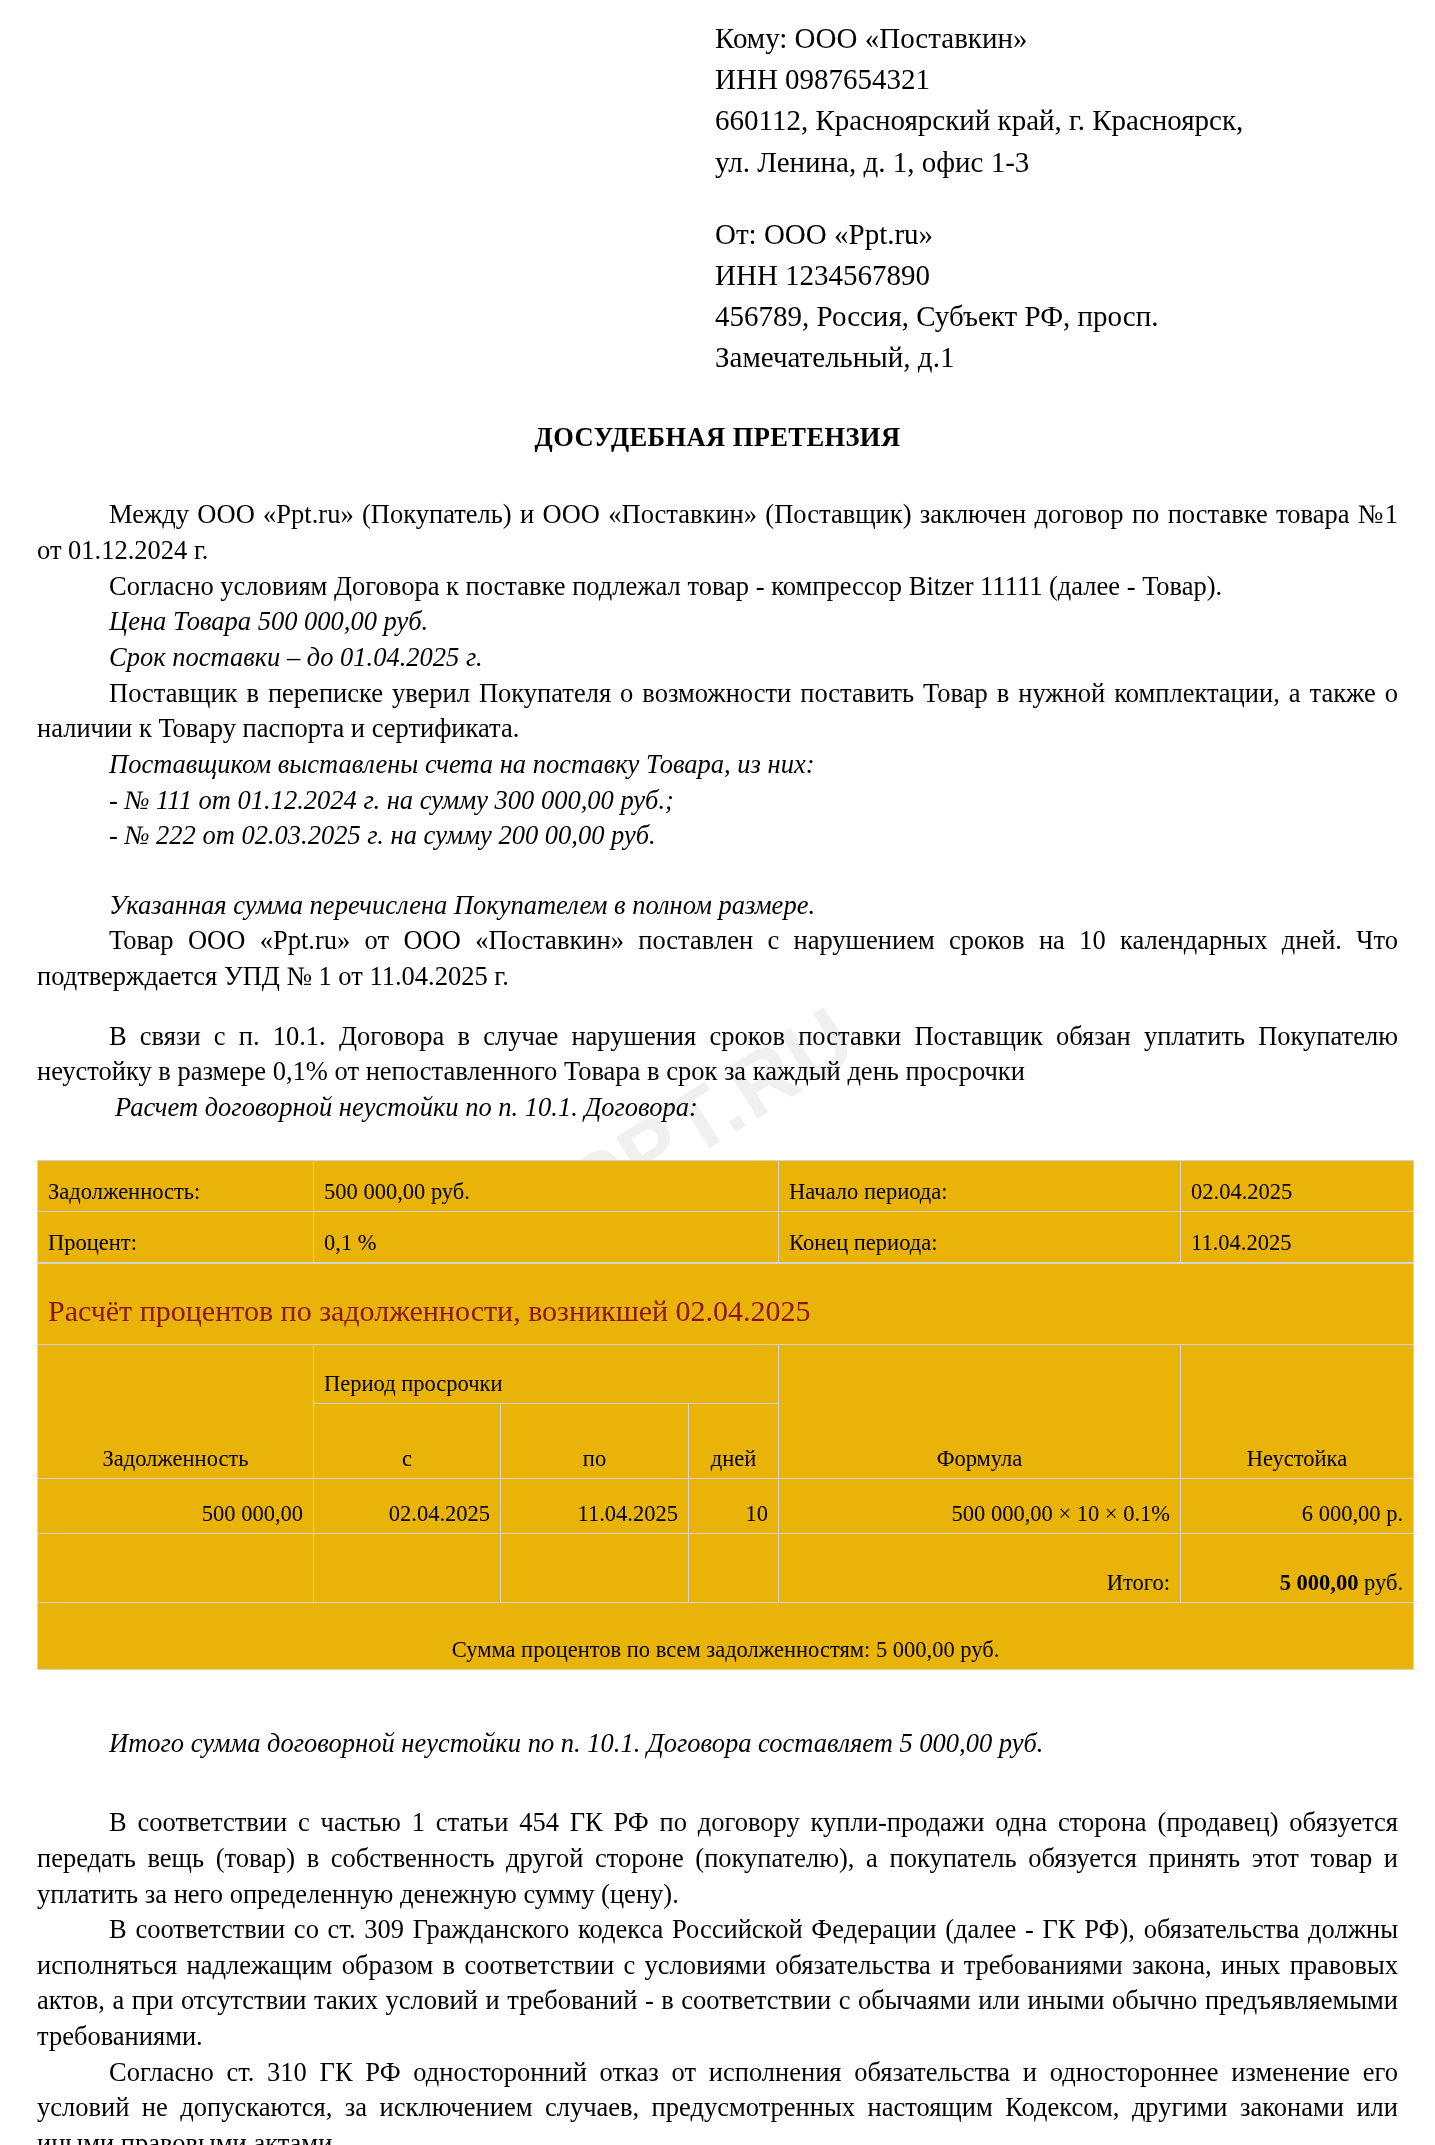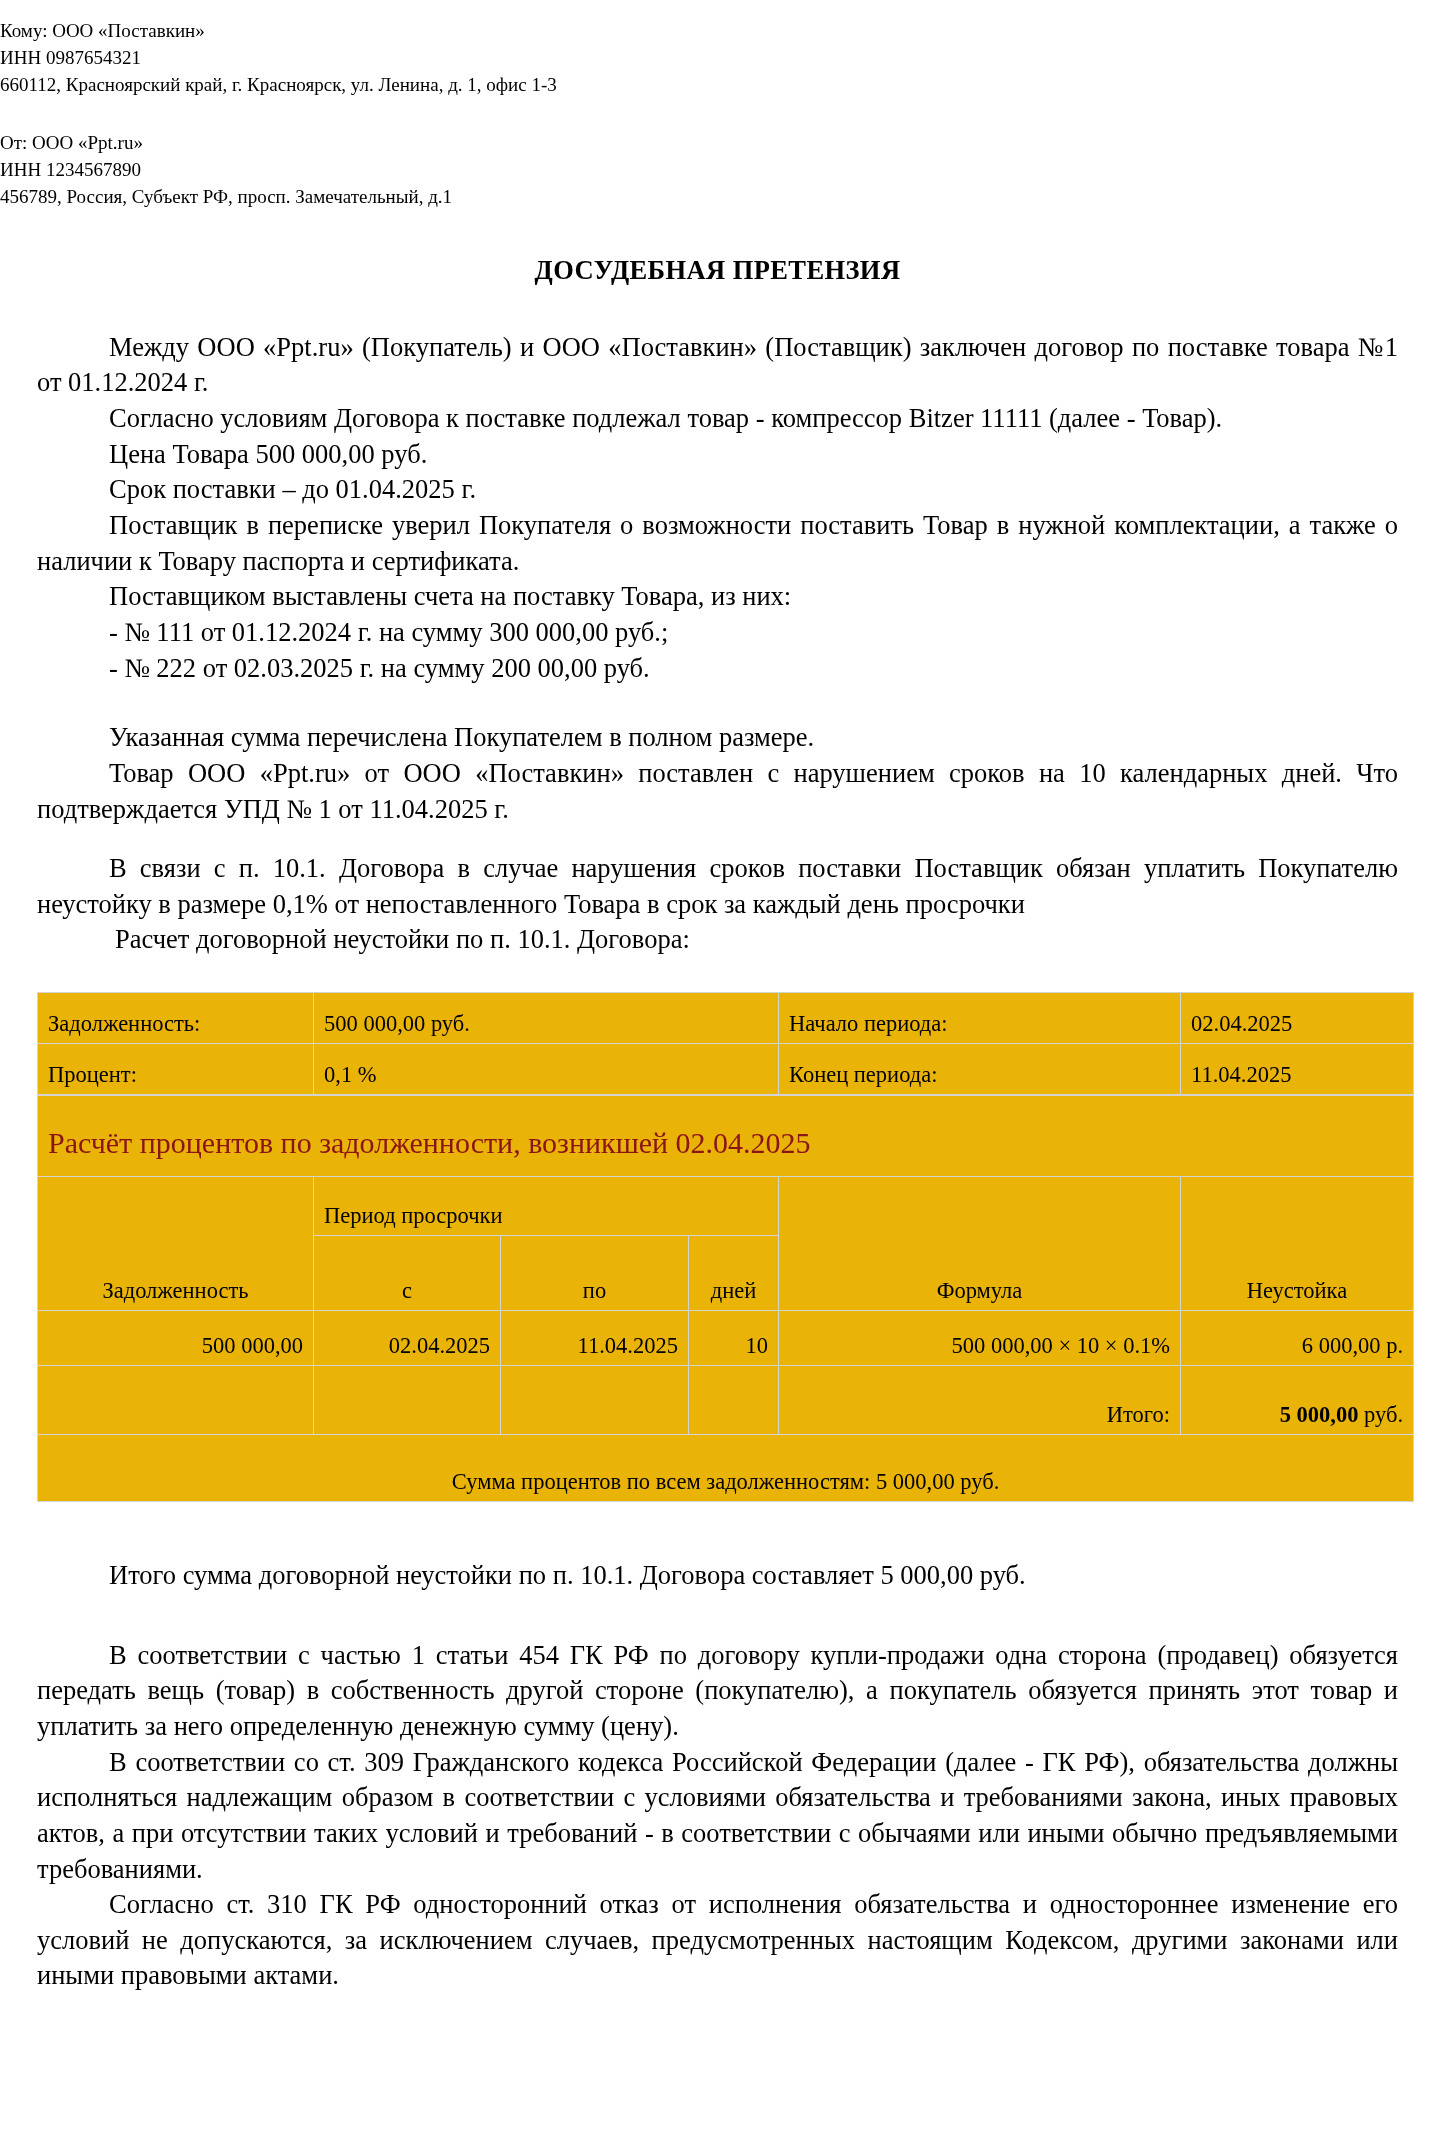--- a/index.html
+++ b/index.html
@@ -52,22 +52,23 @@
   .content {
     position: relative;
     z-index: 2;
   }
 
   
   .addr-wrap {
     padding-top: 18px;
   }
   .addr {
+    margin-left: 715px;
     width: 560px;
-    font-size: 19px;
+    font-size: 29px;
     line-height: 1.42;
   }
   .addr .line {
     white-space: normal;
   }
   .addr-gap {
     height: 31px;
   }
 
   
@@ -89,20 +90,21 @@
   p.j {
     margin: 0;
     text-align: justify;
     text-indent: 72px;
     text-justify: inter-word;
   }
   p.left {
     margin: 0;
     text-align: left;
     text-indent: 72px;
+    font-style: italic;
   }
   p.left.small-ind {
     text-indent: 78px;
   }
   .spacer-s { height: 24px; }
   .spacer-m { height: 34px; }
   .spacer-l { height: 44px; }
   .spacer-xl { height: 56px; }
 
   .para-top-1 { margin-top: 44px; }

